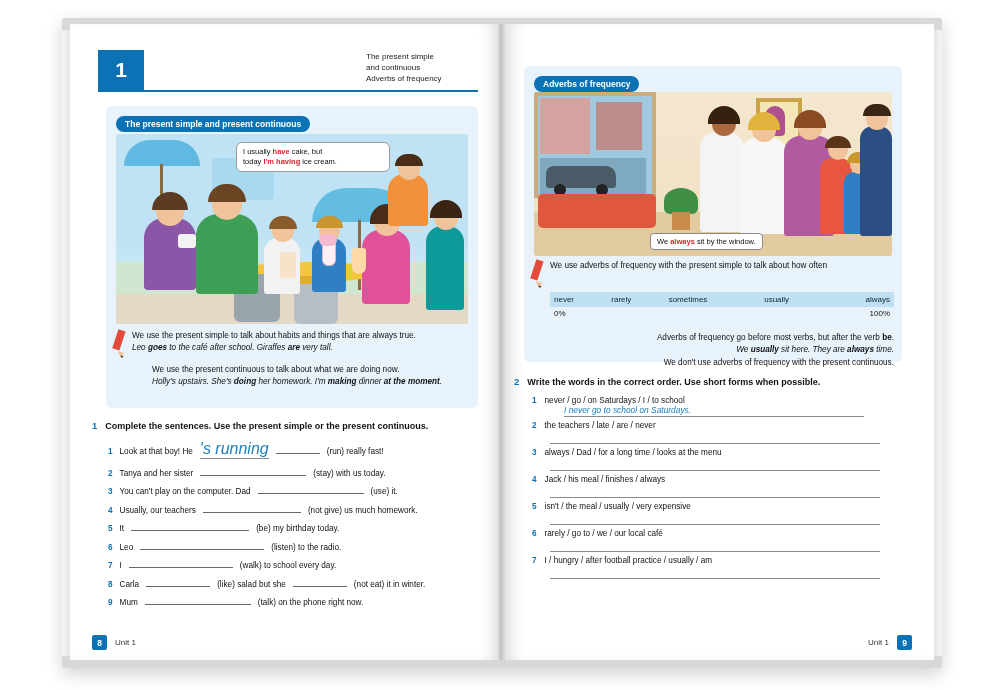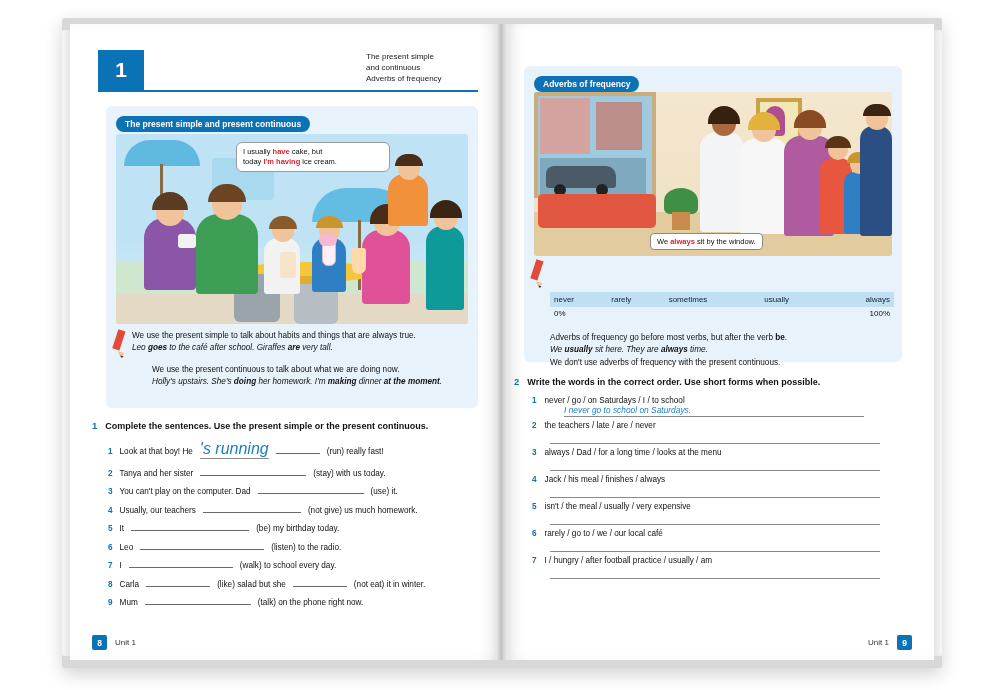--- a/index.html
+++ b/index.html
@@ -350,20 +350,21 @@
         </div>
       </div>
 
       <svg class="pencil" style="left:4px;top:192px;" viewBox="0 0 20 36">
         <rect x="6" y="2" width="9" height="24" fill="#e24a3a" transform="rotate(18 10 14)"></rect>
         <polygon points="9,28 17,30 13,36" fill="#f0c39a"></polygon>
         <polygon points="12,33 16,34 14,36" fill="#333"></polygon>
       </svg>
 
       <div class="body-text" style="position:absolute;left:26px;top:194px;width:344px;">
+        <div>We use adverbs of frequency with the present simple to talk about how often</div>
       </div>
 
       <div style="position:absolute;left:26px;top:226px;width:344px;">
         <table class="freq-table">
           <tbody>
               <tr class="freq-head">
             <td>never</td>
             <td>rarely</td>
             <td>sometimes</td>
             <td>usually</td>
@@ -373,21 +374,21 @@
             <td>0%</td>
             <td></td>
                 <td></td>
                 <td></td>
             <td style="text-align:right;">100%</td>
           </tr>
         </tbody>
           </table>
       </div>
 
-      <div class="body-text" style="position:absolute;left:26px;top:266px;width:344px;">
+      <div class="body-text" style="position:absolute;left:26px;top:266px;width:344px;text-align:right;">
         <div>
           <span>Adverbs of frequency go before most verbs, but after the verb </span><b>be</b><span>.</span>
         </div>
         <div><i><span>We </span><b>usually</b><span> sit here.   They are </span><b>always</b><span> time.</span></i></div>
         <div>We don't use adverbs of frequency with the present continuous.</div>
       </div>
     </div>
 
     <div style="position:absolute;left:6px;top:352px;width:396px;">
       <div style="display:flex;gap:8px;align-items:baseline;margin-left:4px;">

